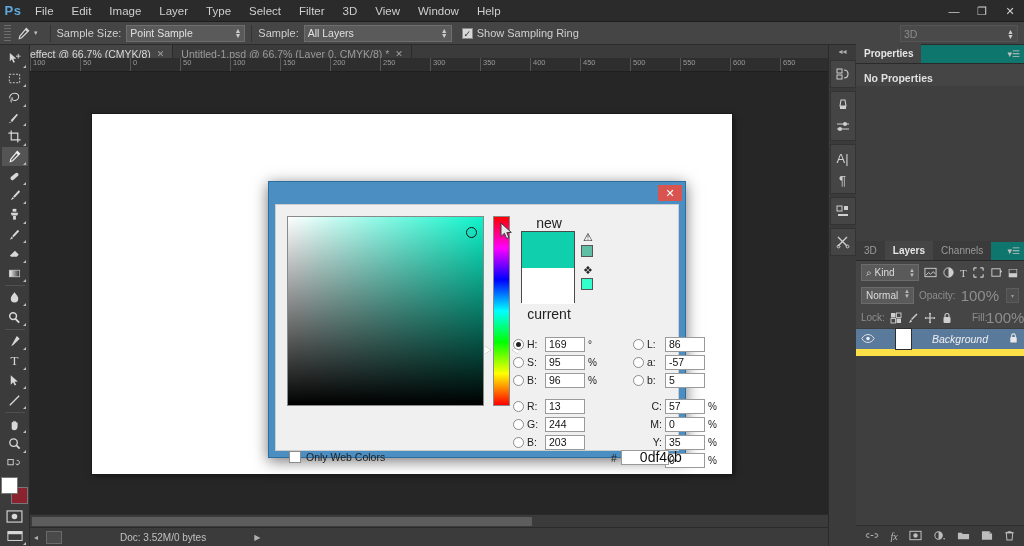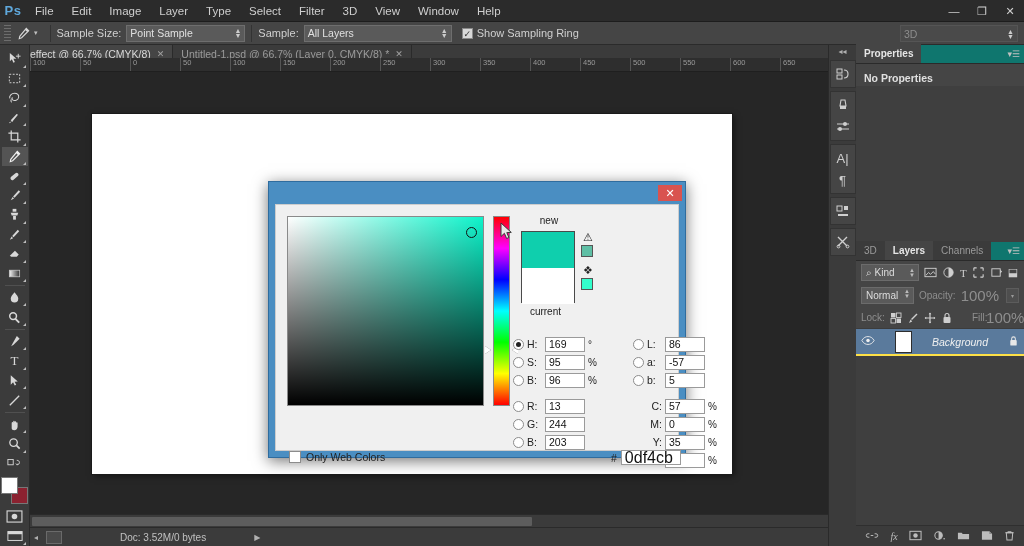--- a/index.html
+++ b/index.html
@@ -167,21 +167,21 @@
   }
   .lbl-dim { font-size: 10px; color: #8e8e8e; }
   .val-box {
     height: 15px; min-width: 34px; font-size: 15px; color: #8e8e8e;
     display: flex; align-items: center; justify-content: flex-end; padding-right: 2px;
   }
   .val-arrow { width: 13px; height: 15px; background: #4e4e4e; border: 1px solid #5c5c5c;
     font-size: 6px; color: #999; display: flex; align-items: center; justify-content: center; }
   .layer-item {
     display: flex; align-items: center; gap: 20px; height: 28px; padding: 0 5px;
-    background: #5a7a9c; border-top: 1px solid #3c3c3c; border-bottom: 2px solid #fde047;
+    background: #5a7a9c; border-top: 1px solid #3c3c3c; border-bottom: 7px solid #fde047;
   }
   .layer-thumb { width: 26px; height: 22px; background: #fff; border: 1px solid #2e2e2e; }
   .layer-name { flex: 1; font-size: 10.5px; font-style: italic; color: #f0f0f0; }
   .layers-fill { flex: 1; background: #3f3f3f; }
   .layers-foot {
     height: 21px; background: #3b3b3b; display: flex; align-items: center;
     justify-content: center; gap: 11px; border-top: 1px solid #2f2f2f; color: #bdbdbd;
   }
 
   
@@ -221,23 +221,23 @@
       #ff0000 0%, #ff00ff 16.6%, #0000ff 33.3%, #00ffff 50%,
       #00ff00 66.6%, #ffff00 83.3%, #ff0000 100%);
   }
   .hue-tri-l, .hue-tri-r {
     position: absolute; top: 141px; width: 0; height: 0;
     border-top: 4px solid transparent; border-bottom: 4px solid transparent;
   }
   .hue-tri-l { left: 209px; border-left: 6px solid #fff; filter: drop-shadow(0 0 .5px #555); }
   .hue-tri-r { left: 236px; border-right: 6px solid #fff; filter: drop-shadow(0 0 .5px #555); }
 
-  .swatch-label { position: absolute; font-size: 10px; color: #222; text-align: center; width: 60px; }
+  .swatch-label { position: absolute; font-size: 14px; color: #222; text-align: center; width: 60px; }
   .new-label { left: 243px; top: 10px; }
-  .cur-label { left: 225px; top: 101px; text-align: right; }
+  .cur-label { left: 243px; top: 101px; }
   .swatch-box {
     position: absolute; left: 245px; top: 26px; width: 54px; height: 72px;
     border: 1px solid #4a4a4a;
   }
   .swatch-new { height: 36px; background: #0fcfad; }
   .swatch-cur { height: 36px; background: #ffffff; }
   .warn-col { position: absolute; left: 304px; top: 26px; width: 16px; }
   .warn-ico { height: 13px; display: flex; align-items: center; justify-content: center; font-size: 11px; color: #222; }
   .warn-sw { width: 12px; height: 12px; border: 1px solid #555; margin: 1px 0 7px 1px; }
 
@@ -269,22 +269,22 @@
   .frow-r { display: flex; align-items: center; height: 18px; gap: 3px; justify-content: flex-end; }
   .flabel-r { font-size: 10.5px; color: #222; width: 15px; text-align: right; }
   .gap-row { height: 8px; }
 
   .webchk { position: absolute; left: 13px; top: 246px; display: flex; align-items: center; gap: 5px; }
   .webchk .box { width: 12px; height: 12px; background: #fff; border: 1px solid #8c8c8c; }
   .webchk span { font-size: 10.5px; color: #222; }
   .hexrow { position: absolute; left: 335px; top: 245px; display: flex; align-items: center; gap: 4px; }
   .hexrow .hash { font-size: 10.5px; color: #222; }
   .hex-input {
-    width: 60px; height: 15px; background: #fff; border: 1px solid #9a9a9a;
-    font-size: 16px; color: #111; padding-left: 3px; line-height: 13px;
+    width: 48px; height: 15px; background: #fff; border: 1px solid #9a9a9a;
+    font-size: 14px; color: #111; padding-left: 18px; line-height: 13px;
   }
   .cursor-arrow { position: absolute; left: 500px; top: 222px; z-index: 60; }
 </style>
 </head>
 <body>
 
 <div class="titlebar">
   <div class="ps-logo">Ps</div>
   <div class="menubar">
     <div class="menu-item">File</div>

